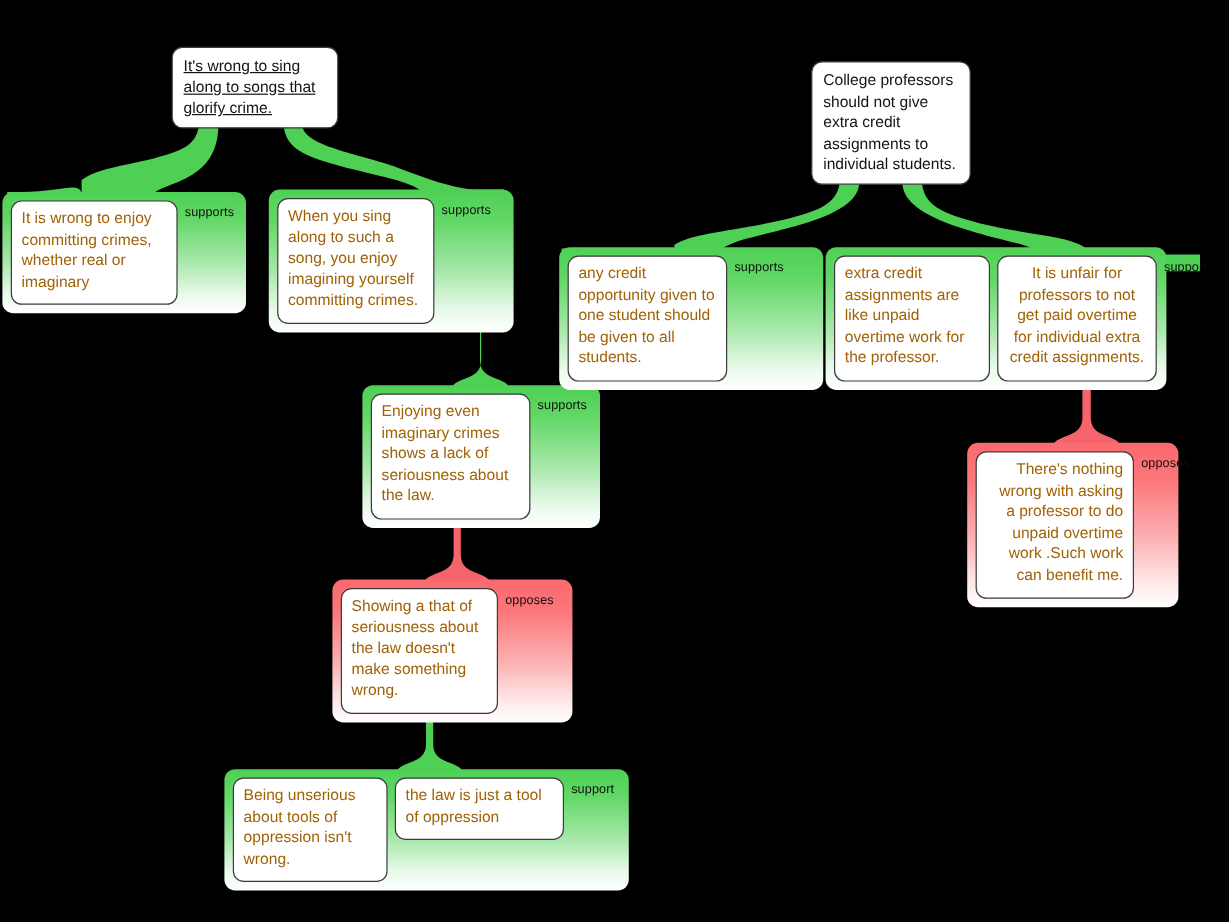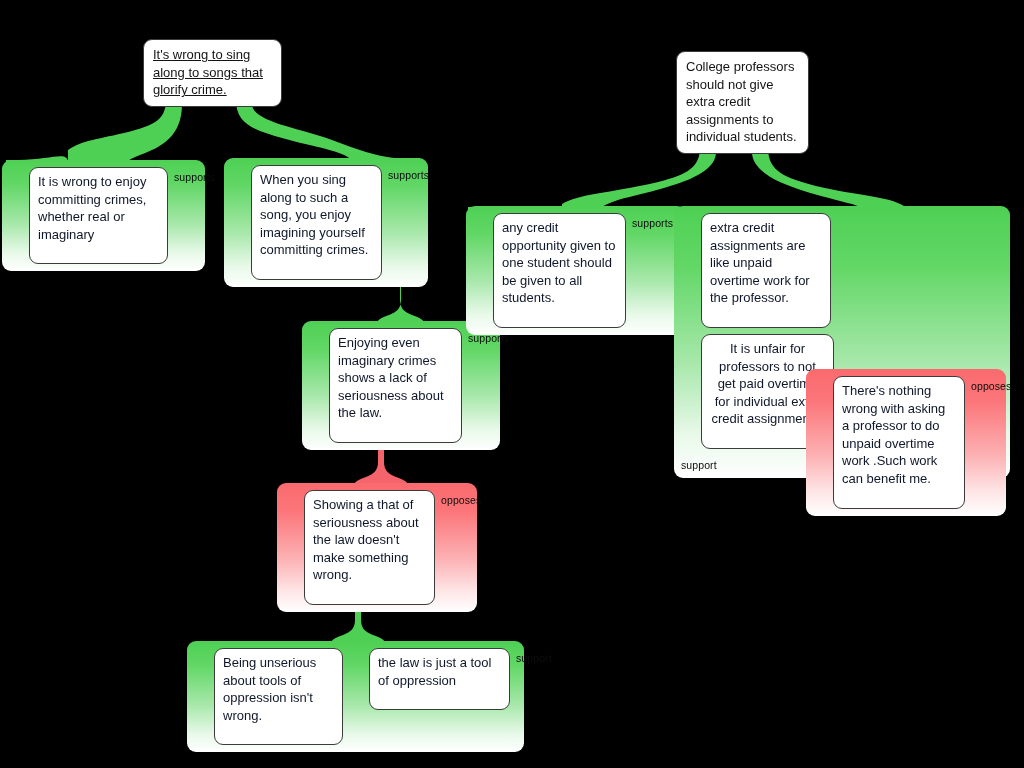--- a/index.html
+++ b/index.html
@@ -38,26 +38,25 @@
     background: linear-gradient(to bottom, #4ed054 0%, #62d766 22%, #a8e8ab 58%, #e8f9e9 84%, #ffffff 100%);
   }
   .card.opposes {
     background: linear-gradient(to bottom, #fa6a6e 0%, #fb767a 22%, #fcb0b2 58%, #fee6e7 84%, #ffffff 100%);
   }
   
   .prop {
     background: #ffffff;
     border: 1px solid #3b3b3b;
     border-radius: 9px;
-    padding: 5px 8px 20px 8px;
+    padding: 5px 8px 10px 8px;
     font-size: 13px;
     line-height: 17.6px;
-    color: #0f172a;
+    color: #a16207;
     flex: 0 0 auto;
-    margin-left: 20px;
   }
   
   .rel {
     font-size: 10.5px;
     line-height: 12px;
     color: #0d0d0d;
     padding-top: 4px;
     white-space: nowrap;
     flex: 0 0 auto;
     letter-spacing: 0.1px;
@@ -220,30 +219,30 @@
     <span>College professors should not give extra credit assignments to individual students.</span>
   </div>
 
   <div class="card supports" style="left:466px; top:206px; width:220px;">
     <div class="prop" style="width:133px;">
       <span>any credit opportunity given to one student should be given to all students.</span>
     </div>
     <div class="rel">supports</div>
   </div>
 
-  <div class="card supports" style="left:674px; top:206px; width:336px;flex-direction:column;">
+  <div class="card supports" style="left:688px; top:206px; width:284px;">
     <div class="prop" style="width:130px;">
       <span>extra credit assignments are like unpaid overtime work for the professor.</span>
     </div>
     <div class="prop" style="width:133px;text-align:center;">
       <span>It is unfair for professors to not get paid overtime for individual extra credit assignments.</span>
     </div>
     <div class="rel">support</div>
   </div>
 
-  <div class="card opposes" style="left:806px; top:369px; width:200px;">
+  <div class="card opposes" style="left:806px; top:369px; width:176px;text-align:right;">
     <div class="prop" style="width:132px;">
       <span>There's nothing wrong with asking a professor to do unpaid overtime work .Such work can benefit me.</span>
     </div>
     <div class="rel">opposes</div>
   </div>
 
 </div>
 
 </body></html>

